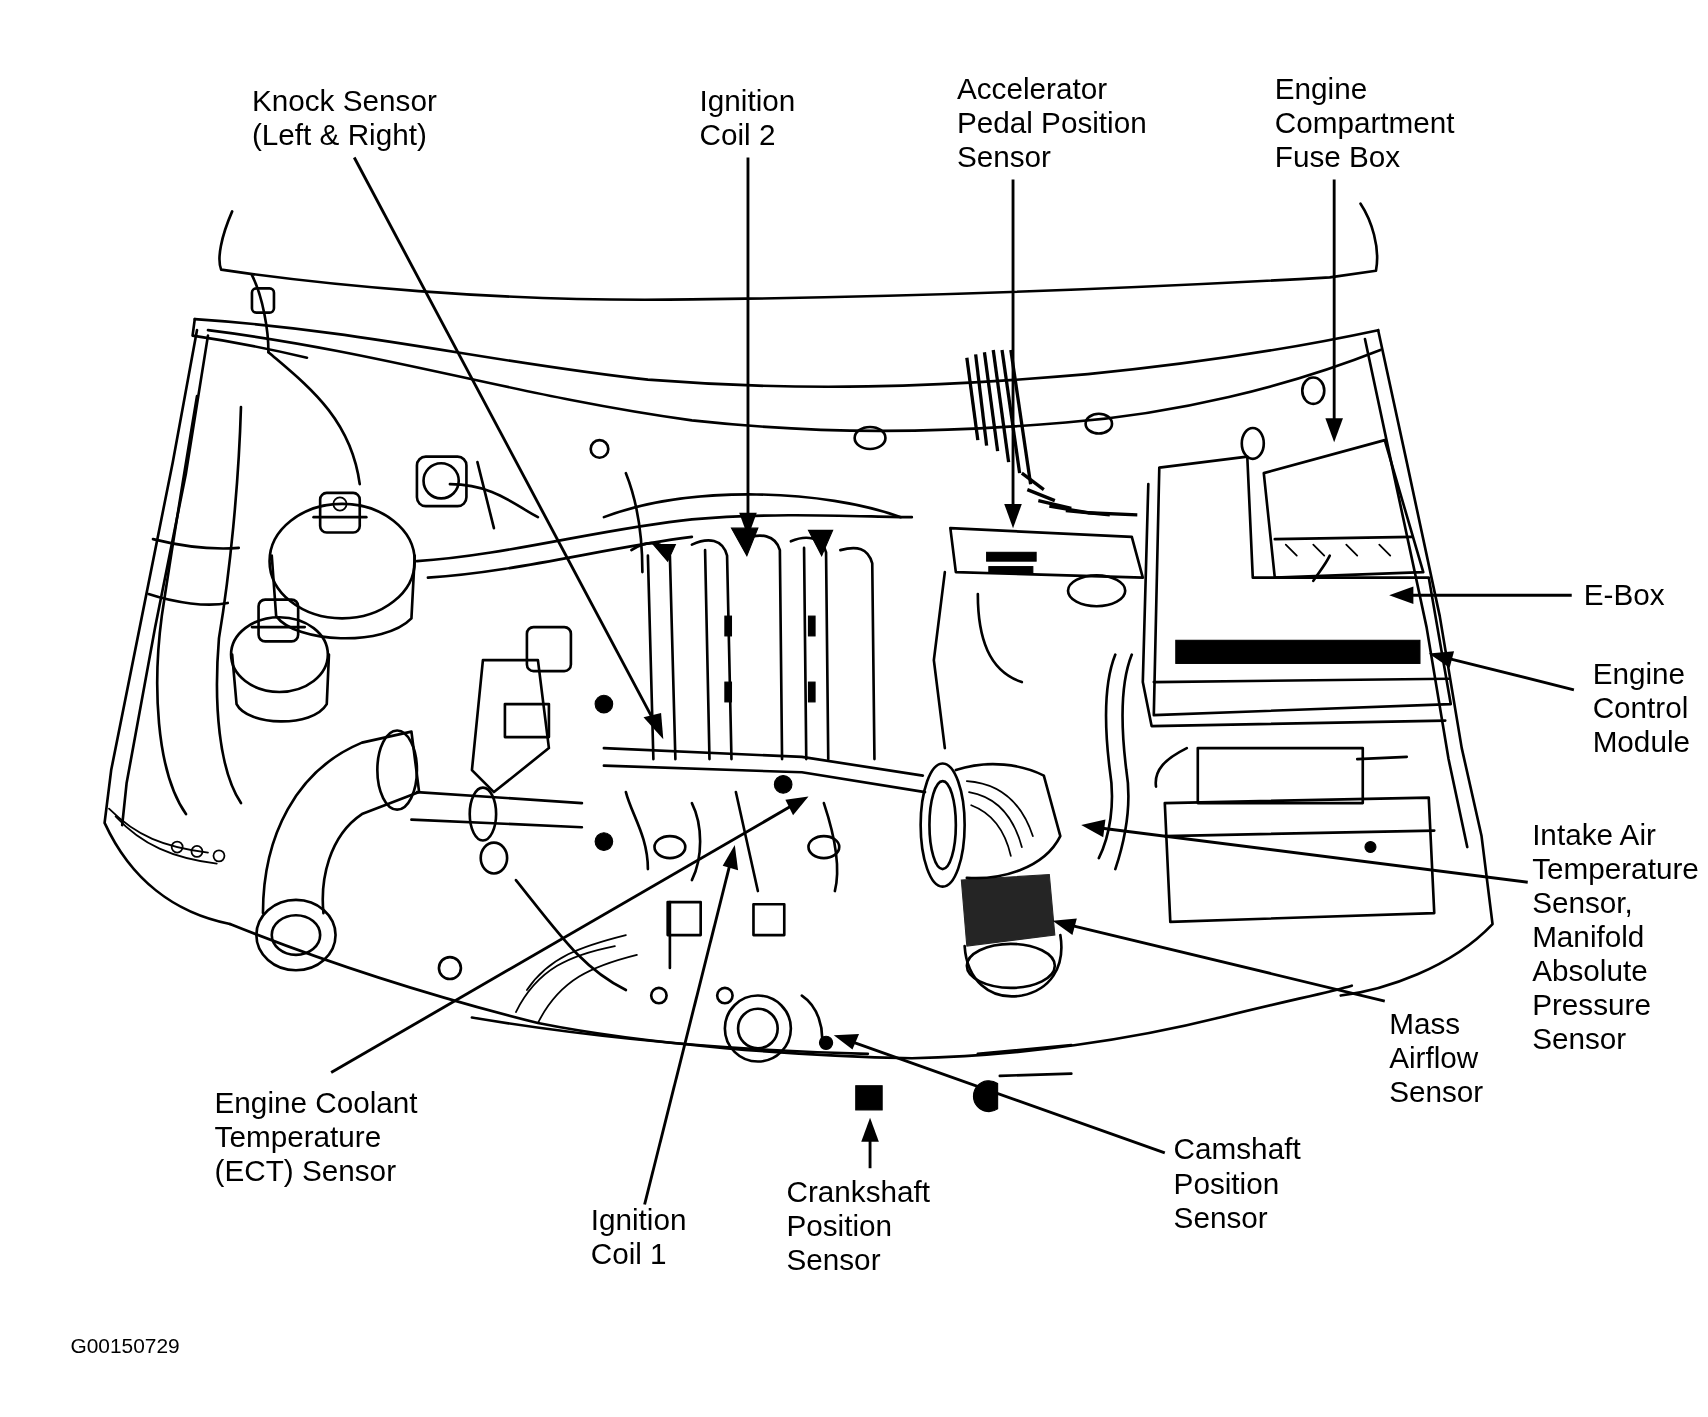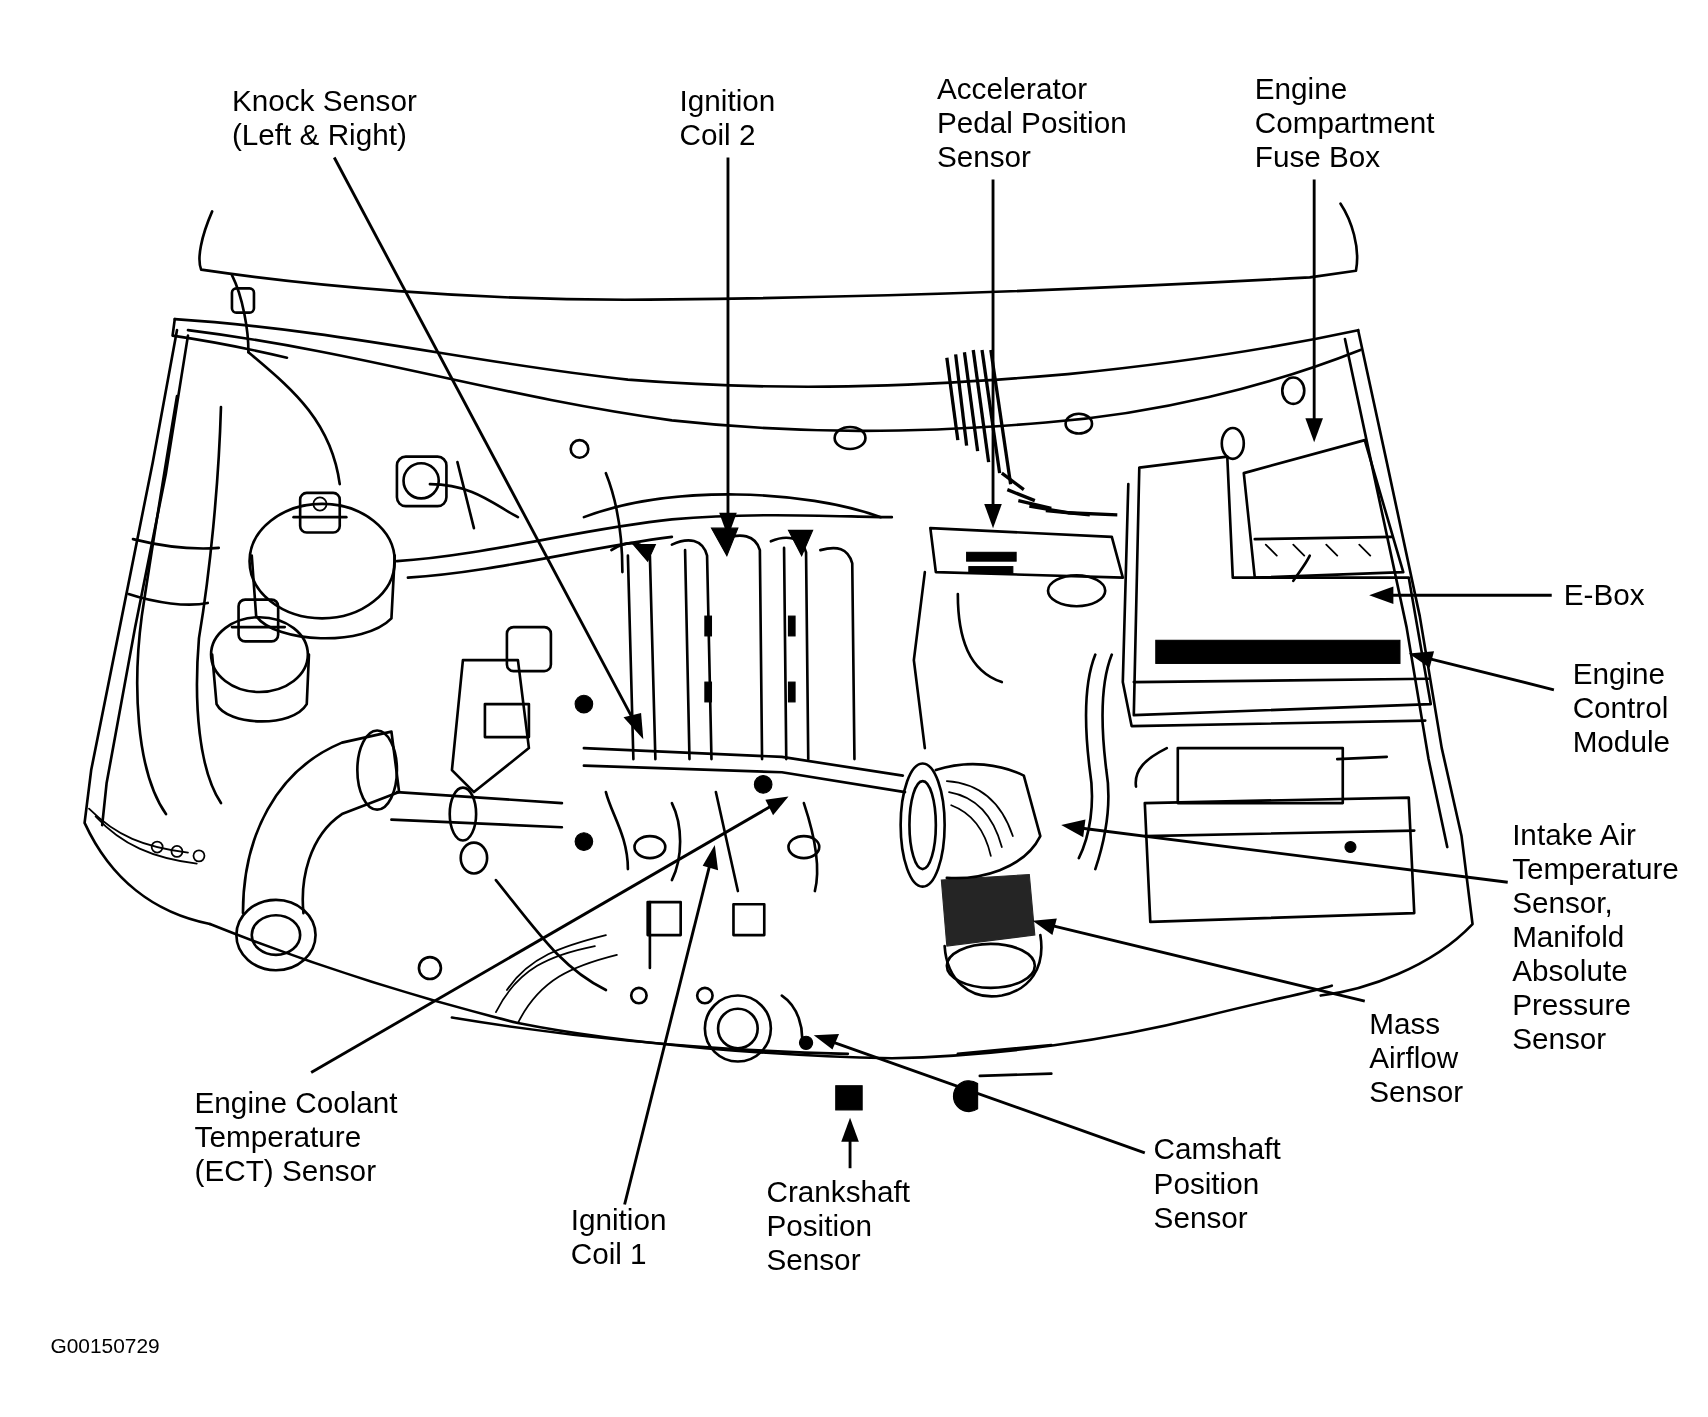--- a/index.html
+++ b/index.html
@@ -1,17 +1,17 @@
 <!DOCTYPE html>
 <html><head>
 <meta charset="utf-8">
 <style>
   html, body { margin: 0; padding: 0; background: #ffffff; }
   body { width: 1708px; height: 1417px; overflow: hidden; }
-  #stage { position: absolute; left: 12px; top: 0; width: 1420px; height: 1417px; }
+  #stage { position: absolute; left: 0; top: 0; width: 1420px; height: 1417px; padding-left: 32px; }
   svg text { font-family: "Liberation Sans", "DejaVu Sans", sans-serif; fill: #000; }
   .lbl { font-size: 27px; }
   .figid { font-size: 19px; }
   .art { fill: none; stroke: #000; stroke-width: 2.4; stroke-linejoin: round; stroke-linecap: round; }
   .art-thin { fill: none; stroke: #000; stroke-width: 1.6; stroke-linecap: round; }
   .fill-black { fill: #000; stroke: #000; }
   .leader { stroke: #000; stroke-width: 2.6; fill: none; }
   .arrowhead { fill: #000; }
   .hatch { stroke: #000; stroke-width: 3; }
 </style>

